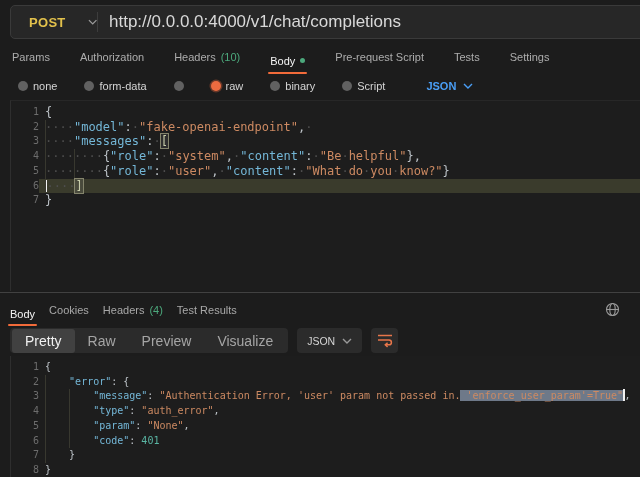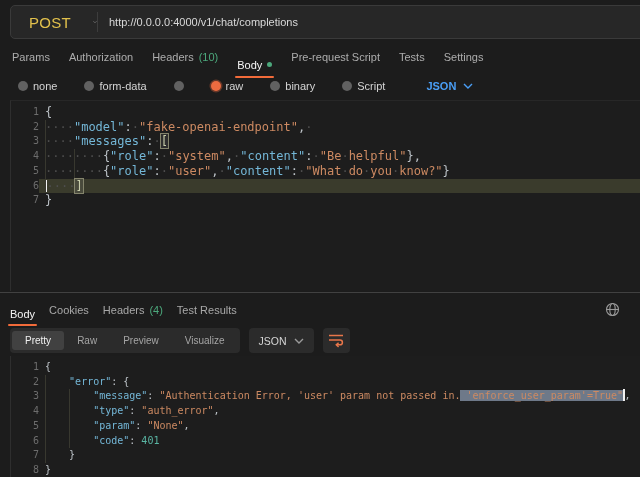--- a/index.html
+++ b/index.html
@@ -9,30 +9,30 @@
     background:#1c1c1c; color:#d0d0d0;
     font-family:"Liberation Sans", sans-serif;
   }
   
   .url-bar {
     position:absolute; left:10px; top:5px; width:636px; height:34px;
     background:#272727; border:1px solid #3a3a3a; border-radius:5px;
     display:flex; align-items:center;
   }
   .method { display:flex; align-items:center; width:86px; padding-left:18px; cursor:pointer; }
-  .method-label { color:#e2c14c; font-weight:normal; font-size:15px; letter-spacing:.3px; }
+  .method-label { color:#e2c14c; font-weight:bold; font-size:13px; letter-spacing:.3px; }
   .method .chev { margin-left:22px; }
   .vsep { width:1px; height:20px; background:#3d3d3d; margin-right:11px; }
-  .url-text { font-size:11px; color:#d9d9d9; }
+  .url-text { font-size:17px; color:#d9d9d9; }
   svg.chev path { stroke:#9a9a9a; stroke-width:1.4; fill:none; }
   svg.chev.blue path { stroke:#4a9ef5; }
   
   .req-tabs {
     position:absolute; left:12px; top:40px; right:0; height:33px;
-    display:flex; align-items:flex-start; gap:19px; font-size:11px; color:#adadad;
+    display:flex; align-items:center; gap:30px; font-size:11px; color:#adadad;
   }
   .tab { position:relative; height:100%; display:flex; align-items:center; gap:5px; cursor:pointer; white-space:nowrap; }
   .tab .count { color:#4ca87c; }
   .tab.active { color:#f5f5f5;margin-top:8px; }
   .tab.active .underline {
     position:absolute; left:-2px; right:-2px; bottom:3px; height:2px;
     background:#f26b3a; border-radius:1px;
   }
   .tab .dot { width:5px; height:5px; border-radius:50%; background:#4ca87c; }
   
@@ -73,21 +73,21 @@
   
   .res-tabs {
     position:absolute; left:10px; top:296px; right:0; height:27px;
     display:flex; align-items:center; gap:14px; font-size:11px; color:#a8a8a8;
   }
   .res-tabs .tab.active .underline { bottom:1px; }
   .globe-btn { position:absolute; right:20px; top:6px; width:15px; height:15px; cursor:pointer; }
   
   .res-toolbar { position:absolute; left:10px; top:328px; height:25px; display:flex; align-items:center; gap:9px; }
   .seg-control { display:flex; align-items:center; background:#2b2b2b; border-radius:4px; padding:2px; height:25px; }
-  .seg { padding:4px 13px; font-size:10px; color:#a5a5a5; border-radius:3px; cursor:pointer; }
+  .seg { padding:4px 13px; font-size:14px; color:#a5a5a5; border-radius:3px; cursor:pointer; }
   .seg.active { background:#414141; color:#f0f0f0; }
   .json-dd { display:flex; align-items:center; gap:7px; background:#2b2b2b; border-radius:4px;
     height:25px; padding:0 10px; font-size:10.5px; color:#d6d6d6; cursor:pointer; }
   .wrap-btn { width:27px; height:25px; background:#2b2b2b; border-radius:4px;
     display:flex; align-items:center; justify-content:center; cursor:pointer; }
 </style>
 </head>
 <body>
 
 <div class="url-bar">

